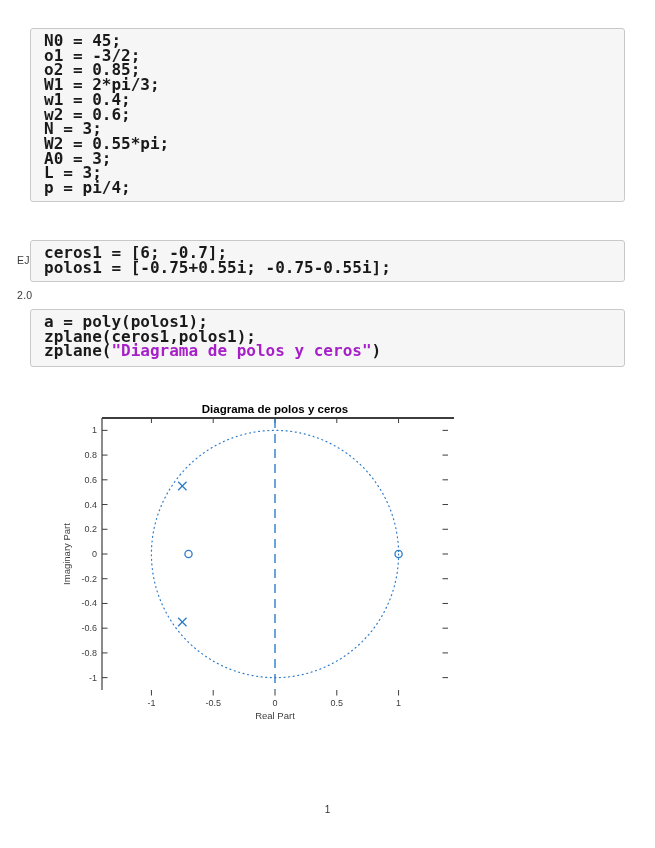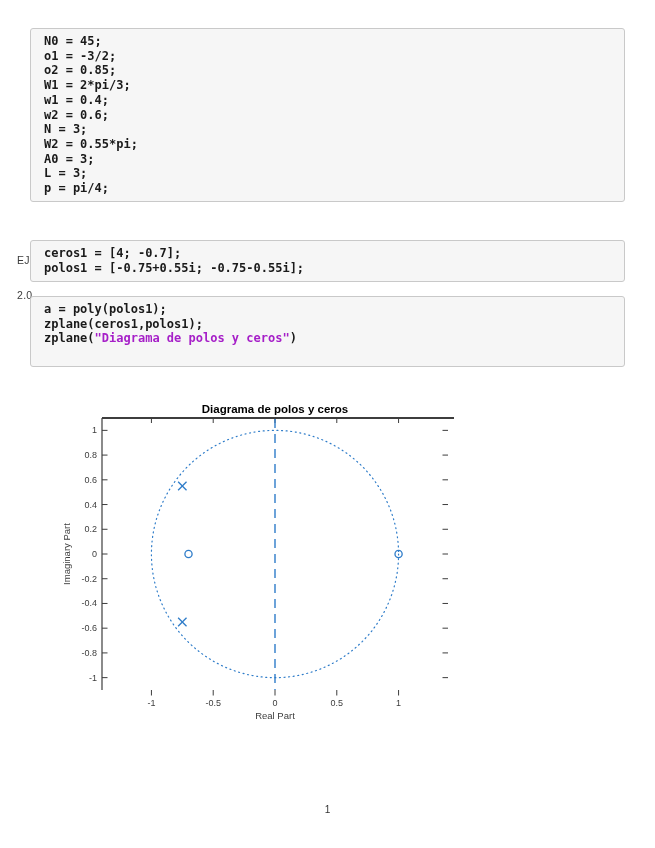--- a/index.html
+++ b/index.html
@@ -6,21 +6,21 @@
   html,body { margin:0; padding:0; background:#fff; }
   .page {
     position:relative; width:655px; height:848px; background:#ffffff;
     font-family:"Liberation Sans", sans-serif; overflow:hidden;
   }
   .code-block {
     position:absolute; left:30px; width:595px; box-sizing:border-box;
     background:#F6F6F6; border:1px solid #C9C9C9; border-radius:3px;
     margin:0; padding:5px 6px 5px 13px;
     font-family:"DejaVu Sans Mono", monospace; font-weight:bold;
-    font-size:12px; line-height:14.7px; color:#1A1A1A;
+    font-size:16px; line-height:14.7px; color:#1A1A1A;
   }
   .code-line { white-space:pre; }
   .str { color:var(--str); }
   .heading {
     position:absolute; left:17px; font-size:10.5px; color:#3A3A3A;
     letter-spacing:0.3px;
   }
   .figure { position:absolute; left:60px; top:400px; width:420px; height:335px; }
   .page-number {
     position:absolute; top:804px; left:0; width:100%; text-align:center;
@@ -30,25 +30,25 @@
 </style>
 </head>
 <body>
 
 <div class="page">
 
   <pre class="code-block" style="top:28px; height:174px;"><div class="code-line">N0 = 45;</div><div class="code-line">o1 = -3/2;</div><div class="code-line">o2 = 0.85;</div><div class="code-line">W1 = 2*pi/3;</div><div class="code-line">w1 = 0.4;</div><div class="code-line">w2 = 0.6;</div><div class="code-line">N = 3;</div><div class="code-line">W2 = 0.55*pi;</div><div class="code-line">A0 = 3;</div><div class="code-line">L = 3;</div><div class="code-line">p = pi/4;</div></pre>
 
   <div class="heading" style="top:214px;margin-top:40px;">EJERCICIO 1</div>
 
-  <pre class="code-block" style="top:240px; height:42px;"><div class="code-line">ceros1 = [4; -0.7];</div><div class="code-line">polos1 = [-0.75+0.55i; -0.75-0.55i];</div></pre>
+  <pre class="code-block" style="top:240px; height:42px;"><div class="code-line">ceros1 = [6; -0.7];</div><div class="code-line">polos1 = [-0.75+0.55i; -0.75-0.55i];</div></pre>
 
   <div class="heading" style="top:289px;">2.0</div>
 
-  <pre class="code-block" style="top:296px; height:71px;"><div><div class="code-line">a = poly(polos1);</div><div class="code-line">zplane(ceros1,polos1);</div></div><div class="code-line"><span>zplane(</span><span class="str">"Diagrama de polos y ceros"</span><span>)</span></div></pre>
+  <pre class="code-block" style="top:309px; height:58px;"><div><div class="code-line">a = poly(polos1);</div><div class="code-line">zplane(ceros1,polos1);</div></div><div class="code-line"><span>zplane(</span><span class="str">"Diagrama de polos y ceros"</span><span>)</span></div></pre>
 
   <div class="figure">
     <svg id="chart-svg" width="420" height="335" viewBox="0 0 420 335">
         <line x1="42" y1="18" x2="394" y2="18" stroke="#3D3D3D" stroke-width="1.8"></line>
         <line x1="42" y1="18" x2="42" y2="290" stroke="#3D3D3D" stroke-width="1.2"></line>
         <line x1="91.42857142857142" y1="290" x2="91.42857142857142" y2="295.5" stroke="#3D3D3D" stroke-width="1"></line>
         <line x1="91.42857142857142" y1="18" x2="91.42857142857142" y2="23" stroke="#3D3D3D" stroke-width="1"></line>
         <text x="91.42857142857142" y="306" text-anchor="middle" font-size="9" fill="#3D3D3D">-1</text>
         <line x1="153.21428571428572" y1="290" x2="153.21428571428572" y2="295.5" stroke="#3D3D3D" stroke-width="1"></line>
         <line x1="153.21428571428572" y1="18" x2="153.21428571428572" y2="23" stroke="#3D3D3D" stroke-width="1"></line>

